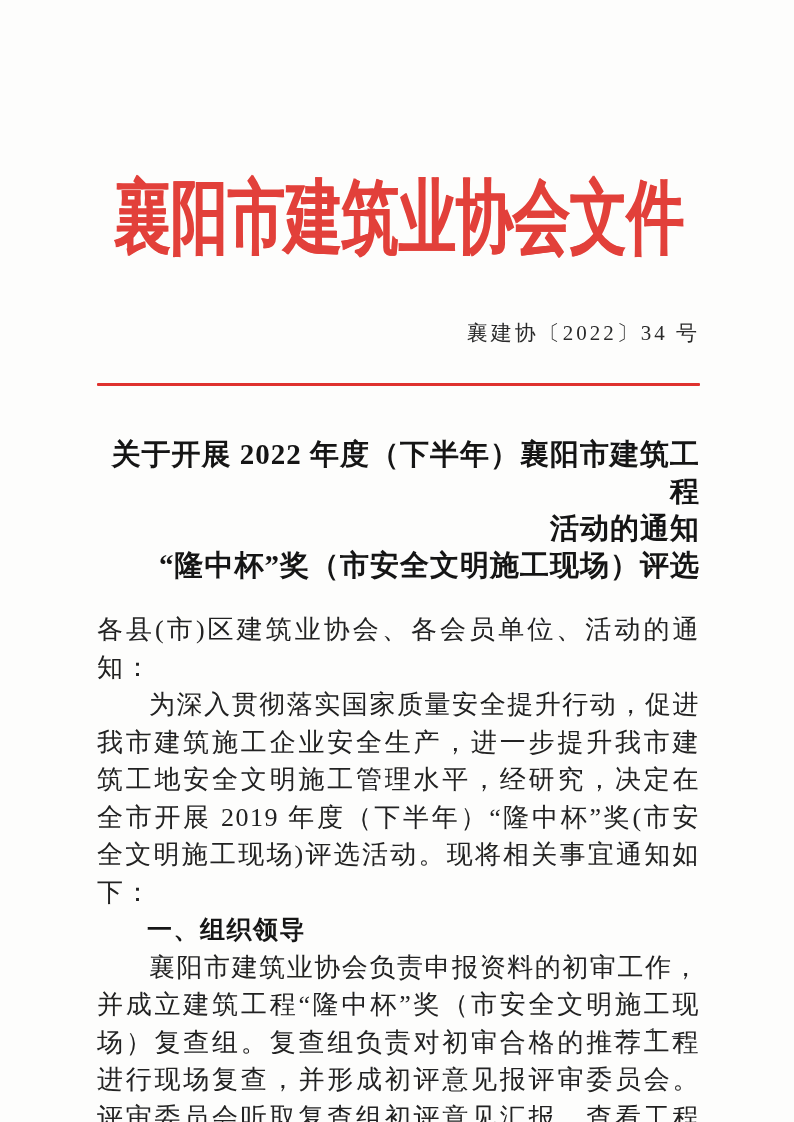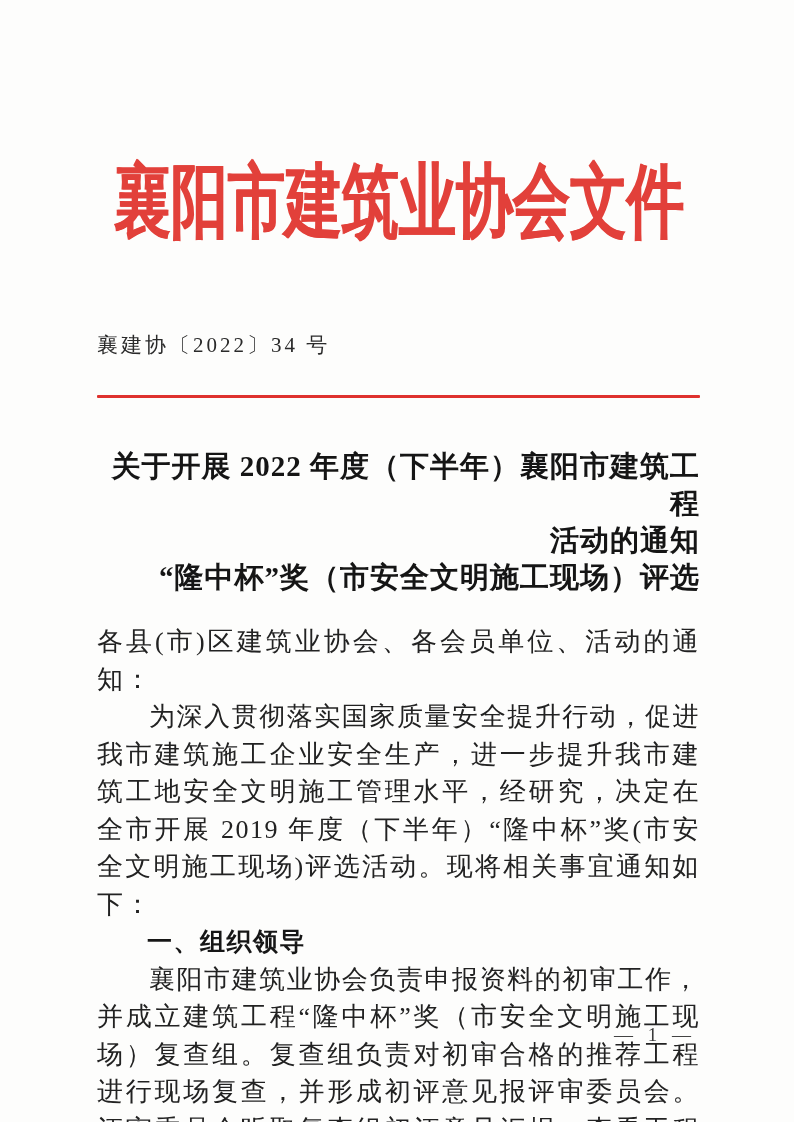--- a/index.html
+++ b/index.html
@@ -7,44 +7,44 @@
     padding: 0;
     background: #ffffff;
   }
   .page {
     position: relative;
     width: 794px;
     height: 1122px;
     margin: 0 auto;
     background: #fdfdfc;
     box-sizing: border-box;
-    padding: 0 94px 0 97px;
+    padding: 16px 94px 0 97px;
     overflow: hidden;
     font-family: "Liberation Serif", "DejaVu Serif", serif;
     color: #1e1e1e;
   }
   
   .org-title {
     margin-top: 165px;
     line-height: 74px;
     font-size: 57px;
     font-weight: bold;
     text-align: center;
     white-space: nowrap;
     color: #e2403a;
     letter-spacing: 0px;
     transform: scaleY(1.42);
     transform-origin: 50% 50%;
     text-shadow: 1px 0 0 #e2403a;
   }
   .doc-number {
-    margin-top: 92px;
+    margin-top: 64px;
     line-height: 28px;
     font-size: 21px;
-    text-align: left;
+    text-align: right;
     letter-spacing: 3px;
     color: #2a2a2a;
   }
   .red-rule {
     margin-top: 36px;
     height: 3px;
     background: #df322e;
     border-radius: 1px;
   }
   

